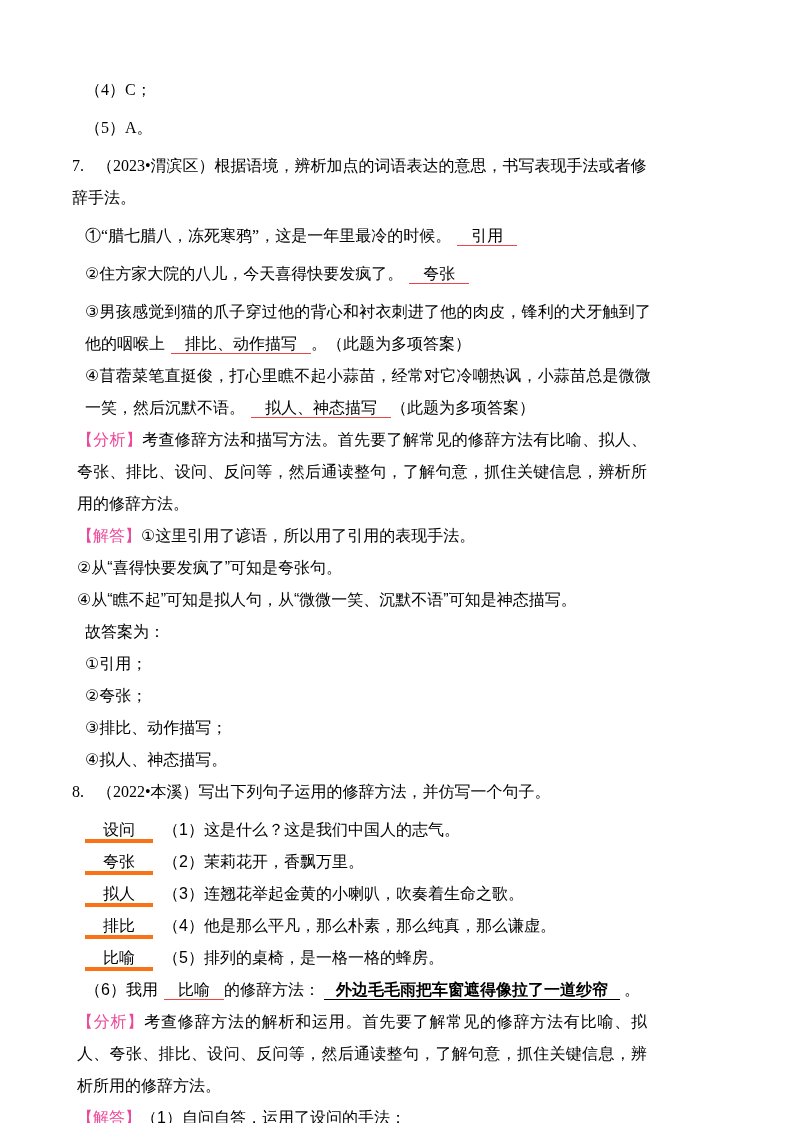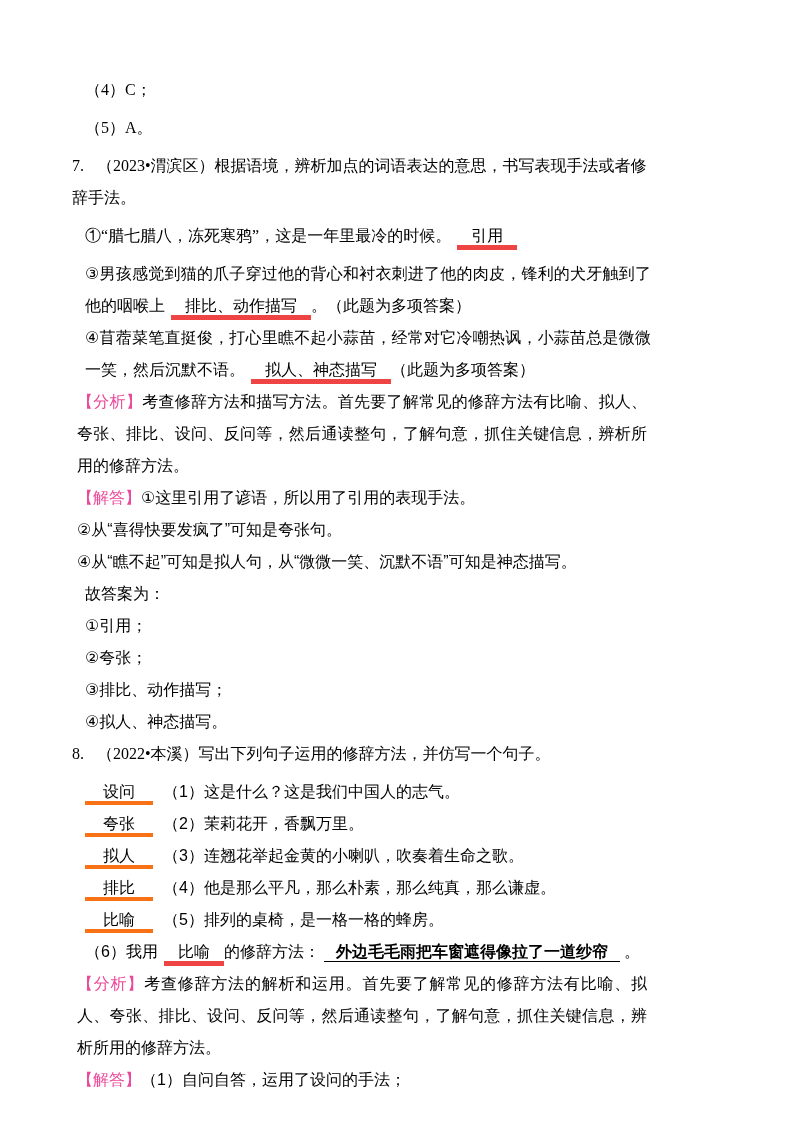--- a/index.html
+++ b/index.html
@@ -15,21 +15,21 @@
   }
   p{margin:0 0 0 0;font-size:16px;line-height:32px;color:#000;}
   .serif{font-family:"Liberation Serif","DejaVu Serif",serif;}
   .hei{font-family:"Liberation Sans","DejaVu Sans",sans-serif;}
   .ind{margin-left:13px;}
   .flush{margin-left:5px;margin-right:4px;}
   .just{text-align:justify;}
   .mb{margin-bottom:6px;}
   .qnum{margin-right:13px;}
   .u{
-    border-bottom:5px solid #ef4444;
+    border-bottom:1px solid #ef4444;
     padding:0 14px 1px 14px;
     margin-left:6px;
     font-family:"Liberation Sans","DejaVu Sans",sans-serif;
   }
   .u8{
     border-bottom:4px solid #f97316;
     padding:0 18px 1px 18px;
     margin-right:10px;
     font-family:"Liberation Sans","DejaVu Sans",sans-serif;
   }
@@ -46,20 +46,21 @@
 
 <div class="page">
 
   <p class="serif ind mb">（4）C；</p>
   <p class="serif ind mb">（5）A。</p>
 
   <p class="serif mb"><span class="qnum">7.</span><span>（2023•渭滨区）根据语境，辨析加点的词语表达的意思，书写表现手法或者修辞手法。</span></p>
 
   <p class="serif ind mb"><span>①“腊七腊八，冻死寒鸦”，这是一年里最冷的时候。</span><span class="u">引用</span></p>
 
+  <p class="hei ind mb"><span>②住方家大院的八儿，今天喜得快要发疯了。</span><span class="u">夸张</span></p>
 
   <p class="hei ind just"><span>③男孩感觉到猫的爪子穿过他的背心和衬衣刺进了他的肉皮，锋利的犬牙触到了他的咽喉上</span><span class="u">排比、动作描写</span><span>。（此题为多项答案）</span></p>
 
   <p class="hei ind just"><span>④苜蓿菜笔直挺俊，打心里瞧不起小蒜苗，经常对它冷嘲热讽，小蒜苗总是微微一笑，然后沉默不语。</span><span class="u">拟人、神态描写</span><span>（此题为多项答案）</span></p>
 
   <p class="hei flush just"><span class="blue">【分析】</span><span>考查修辞方法和描写方法。首先要了解常见的修辞方法有比喻、拟人、夸张、排比、设问、反问等，然后通读整句，了解句意，抓住关键信息，辨析所用的修辞方法。</span></p>
 
   <p class="hei flush"><span class="blue">【解答】</span><span>①这里引用了谚语，所以用了引用的表现手法。</span></p>
 
   <p class="hei flush">②从“喜得快要发疯了”可知是夸张句。</p>

